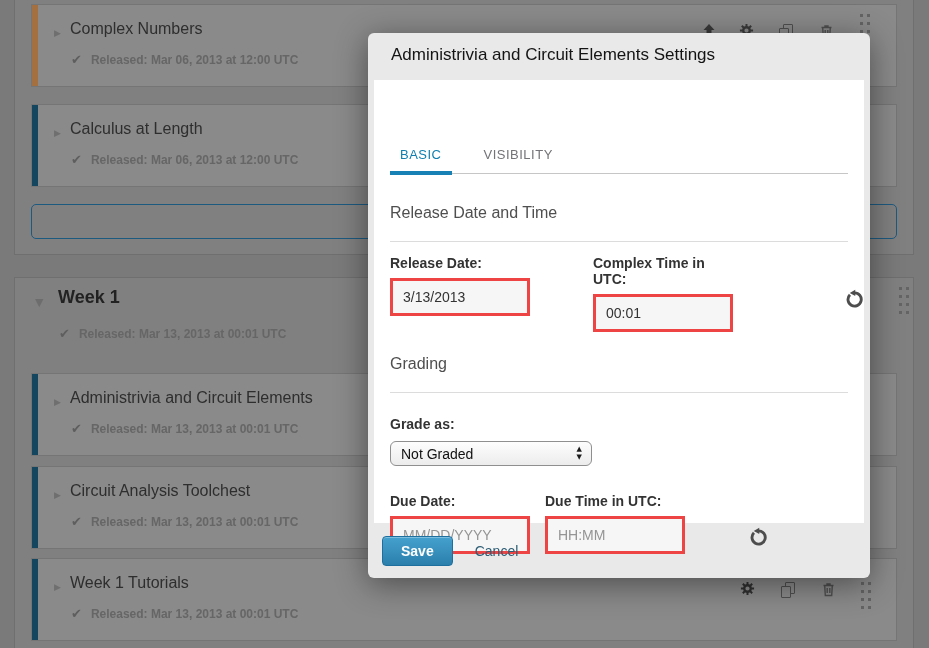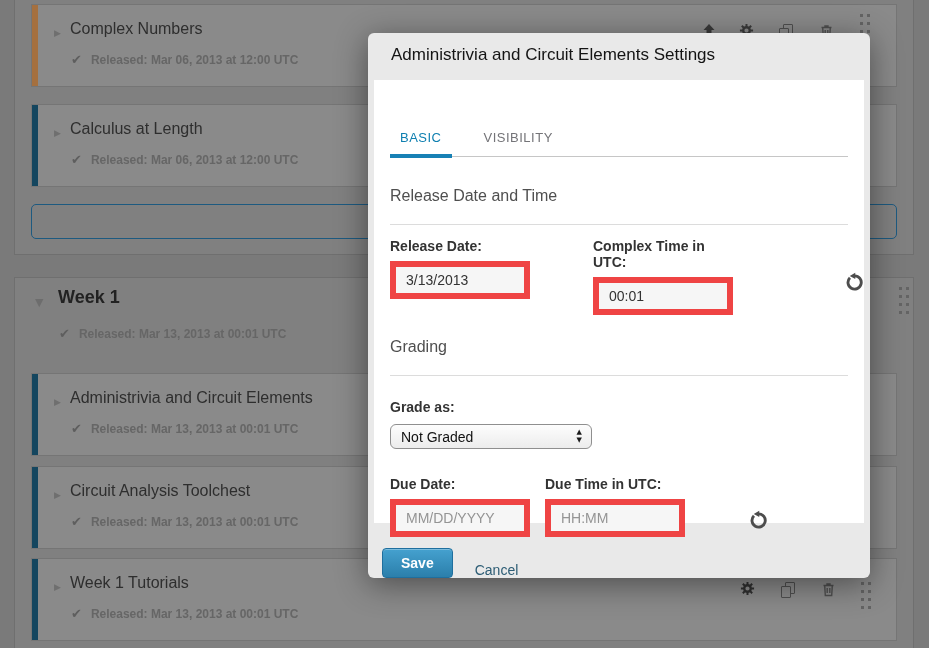--- a/index.html
+++ b/index.html
@@ -40,44 +40,44 @@
   .icon-copy::after{content:"";position:absolute;left:0;top:4px;width:8px;height:10px;
                     border:1.5px solid #4f4f4f;background:#8a8a8a;border-radius:1px;}
 
   
   .modal{position:absolute;left:368px;top:33px;width:502px;height:545px;
          background:#e9e9e9;border-radius:6px;box-shadow:0 6px 32px rgba(0,0,0,.45);}
   .modal-title{position:absolute;left:23px;top:12px;font-size:17px;font-weight:400;
                color:#141414;margin:0;}
   .panel{position:absolute;left:6px;top:47px;width:490px;height:443px;background:#fff;
          box-sizing:border-box;padding:0 16px;}
-  .tabs{display:flex;border-bottom:1px solid #c6c6c6;padding-top:50px;text-align:right;}
+  .tabs{display:flex;border-bottom:1px solid #c6c6c6;padding-top:67px;text-align:right;}
   .tab{font-size:13px;letter-spacing:.5px;padding:0 10px 9px;margin-right:22px;
        border-bottom:4px solid transparent;margin-bottom:-2px;color:#747478;cursor:pointer;}
   .tab.active{color:#0e7fb0;border-bottom-color:#1781b5;}
   .sec-head{margin:30px 0 0;padding-bottom:19px;border-bottom:1px solid #dcdcdc;
             font-size:16px;font-weight:400;color:#4f4f4f;}
   .frow{display:flex;margin-top:13px;gap:48px;}
   .frow2{display:flex;margin-top:27px;}
   .field{width:140px;margin-right:15px;}
   .field label{display:block;font-size:14px;font-weight:700;color:#333;margin-bottom:7px;}
-  .field input{width:140px;height:38px;box-sizing:border-box;border:6px solid #ef4444;
+  .field input{width:140px;height:38px;box-sizing:border-box;border:3px solid #ef4444;
                background:#f6f6f6;padding:0 10px;font-size:14px;color:#333;
                font-family:"Liberation Sans",sans-serif;}
   .field input::placeholder{color:#949494;opacity:1;}
   .reset{background:none;border:0;padding:0;margin:32px 0 0 48px;cursor:pointer;height:24px;}
   .grade-label{font-size:14px;font-weight:700;color:#333;margin:23px 0 0;}
   .select{position:relative;margin-top:9px;width:202px;height:25px;box-sizing:border-box;
           border:1px solid #8f8f8f;border-radius:6px;
           background:linear-gradient(#fdfdfd,#ececec);display:flex;align-items:center;
           padding:0 26px 0 10px;font-size:14px;color:#111;cursor:pointer;}
   .select .arrows{position:absolute;right:9px;top:3px;display:flex;flex-direction:column;
                   line-height:8px;font-size:7px;color:#1a1a1a;}
   .footer{position:absolute;left:0;right:0;bottom:0;height:55px;display:flex;
-          align-items:flex-end;padding-left:14px;}
+          align-items:center;padding-left:14px;}
   .save-btn{background:linear-gradient(#45a1cf,#2b7fab);border:1px solid #1f6f9e;
             border-radius:4px;color:#fff;font-weight:700;font-size:14px;
             padding:6px 18px;cursor:pointer;box-shadow:inset 0 1px 0 rgba(255,255,255,.3);
             font-family:"Liberation Sans",sans-serif;}
   .cancel-link{margin-left:22px;font-size:14px;color:#2d5d75;text-decoration:none;cursor:pointer;}
 </style>
 </head>
 <body>
 
 <div class="stage">

